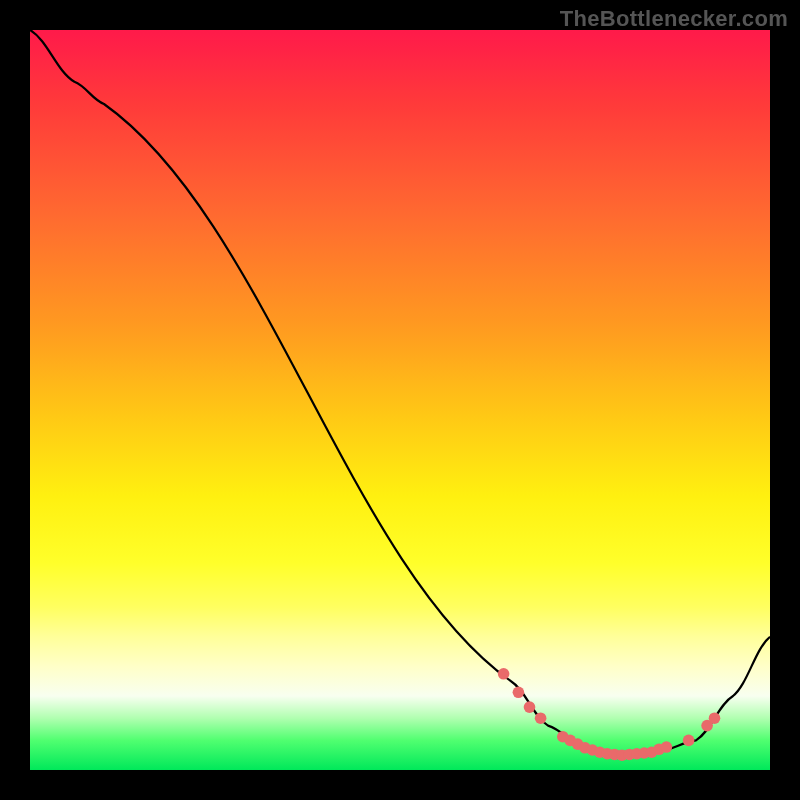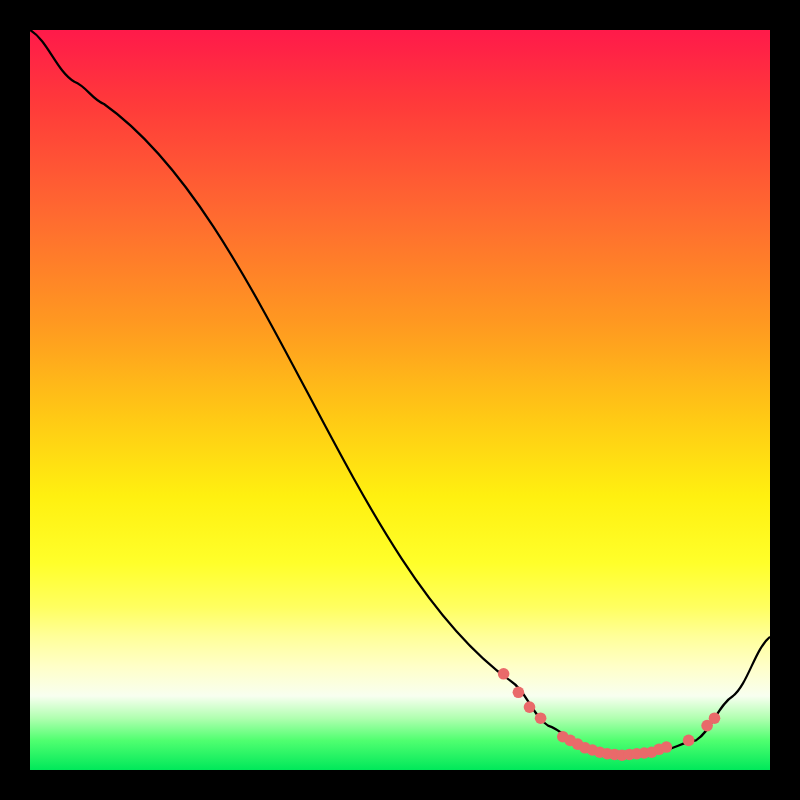--- a/index.html
+++ b/index.html
@@ -56,20 +56,21 @@
     top: 0;
     width: 740px;
     height: 740px;
     display: block;
   }
 </style>
 </head>
 <body>
 
 <div class="frame">
+  <div class="source">TheBottlenecker.com</div>
   <div class="plot">
     <svg class="overlay" viewBox="0 0 740 740" preserveAspectRatio="none">
       <path id="curve-path" fill="none" stroke="#000000" stroke-width="2.2" d="M 0 0 C 17.76 10.360000000000014, 26.639999999999997 41.43999999999994, 44.4 51.799999999999955 C 56.24 56.24000000000001, 62.160000000000004 69.56000000000006, 74 74 C 236.8 189.43999999999994, 318.2 535.76, 481 651.2 C 495.8 660.0799999999999, 503.20000000000005 686.72, 518 695.6 C 532.8 700.04, 540.1999999999999 713.36, 555 717.8 C 569.8000000000001 719.28, 577.2 723.72, 592 725.2 C 606.8 724.46, 614.1999999999999 722.24, 629 721.5 C 643.8 719.28, 651.2 712.62, 666 710.4 C 680.8000000000001 701.52, 688.2 674.88, 703 666 C 717.8 654.16, 725.1999999999999 618.64, 740 606.8"></path>
       <g id="markers-group">
           <circle cx="473.6" cy="643.8" r="5.8" fill="#e96a6a"></circle>
           <circle cx="488.40000000000003" cy="662.3" r="5.8" fill="#e96a6a"></circle>
           <circle cx="499.50000000000006" cy="677.1" r="5.8" fill="#e96a6a"></circle>
           <circle cx="510.59999999999997" cy="688.2" r="5.8" fill="#e96a6a"></circle>
           <circle cx="532.8" cy="706.7" r="5.8" fill="#e96a6a"></circle>
           <circle cx="540.1999999999999" cy="710.4" r="5.8" fill="#e96a6a"></circle>

